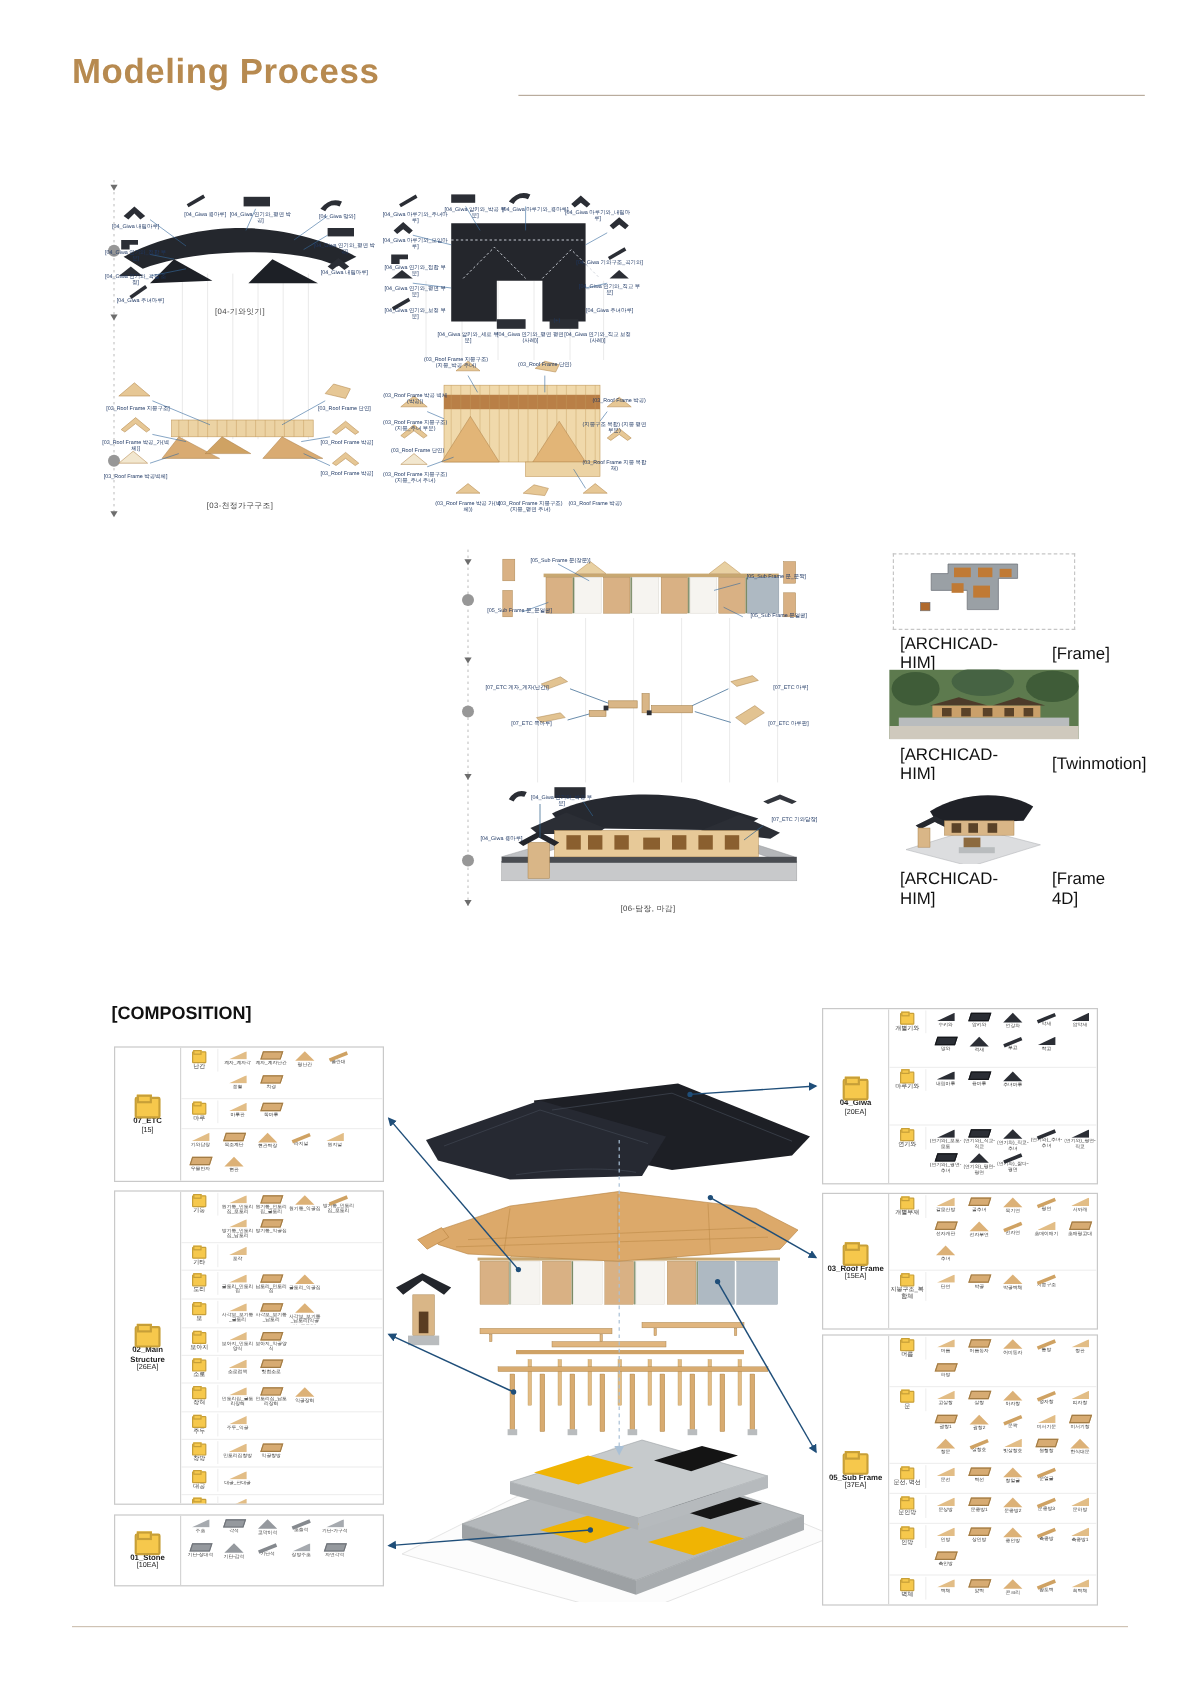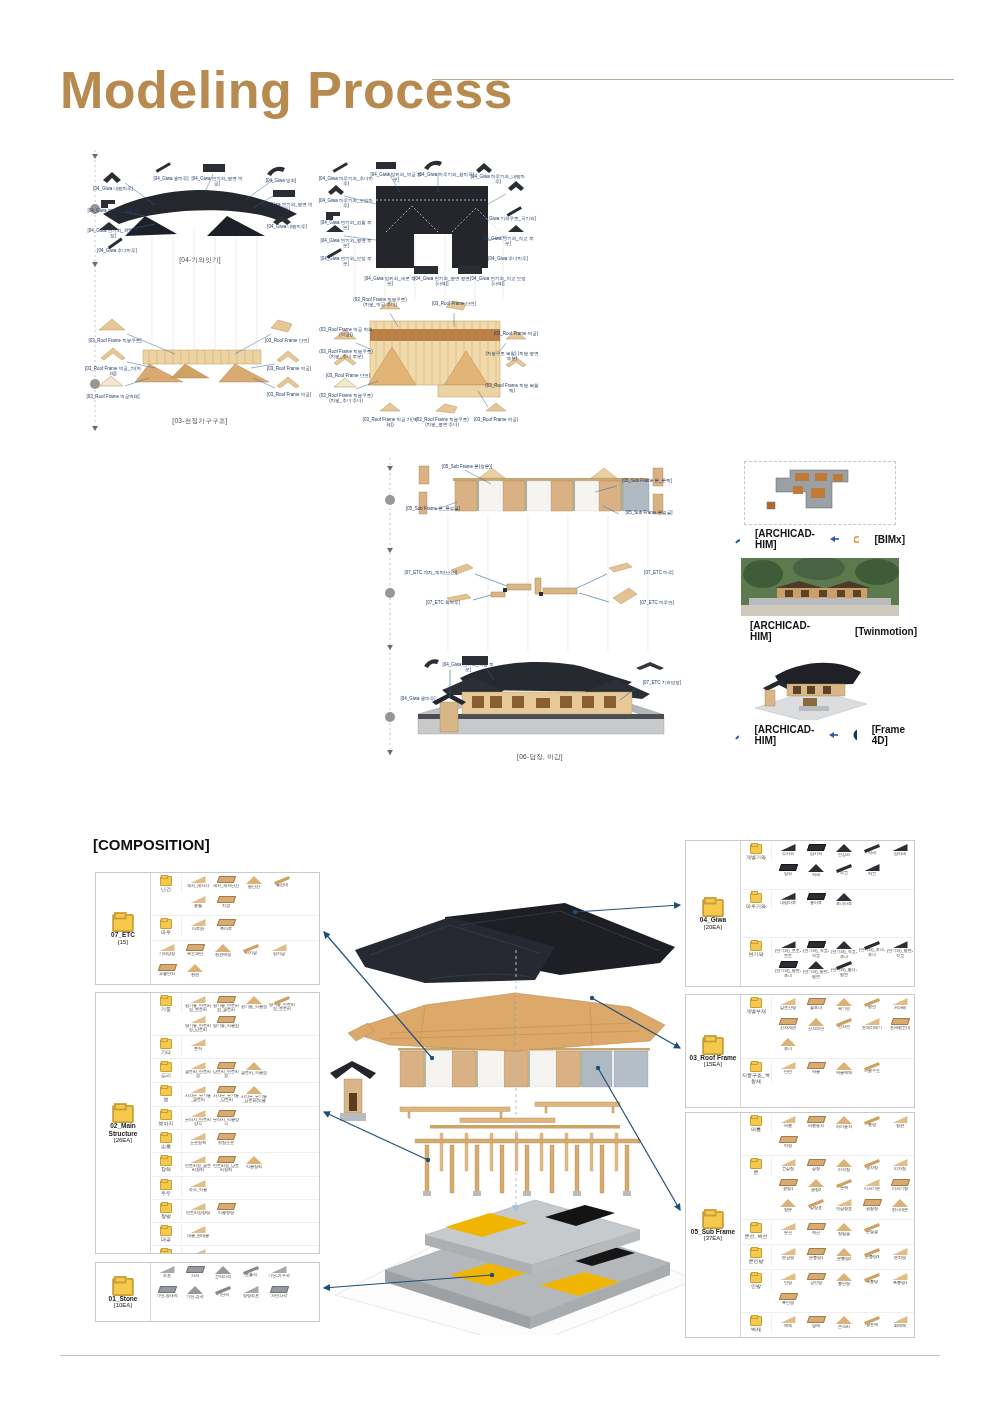--- a/index.html
+++ b/index.html
@@ -1,30 +1,30 @@
 <!DOCTYPE html>
 <html><head>
 <meta charset="utf-8">
 <style>
   html,body{margin:0;padding:0;background:#ffffff;}
   .page{position:relative;width:1000px;height:1413px;background:#fff;overflow:hidden;
         font-family:"Liberation Sans", sans-serif;color:#222;}
-  .title{position:absolute;left:60px;top:60px;font-size:52px;font-weight:bold;color:#b78a50;letter-spacing:0.5px;}
+  .title{position:absolute;left:60px;top:44px;font-size:29px;font-weight:bold;color:#b78a50;letter-spacing:0.5px;}
   .title-rule{position:absolute;left:432px;top:79px;width:522px;height:1px;background:#b9ac9d;}
   .overlay{position:absolute;left:0;top:0;pointer-events:none;}
   
   .diagram{position:absolute;}
   .plabel{position:absolute;width:56px;font-size:4.5px;line-height:1.15;color:#1f3864;text-align:center;}
   .dcaption{position:absolute;bottom:0;left:0;width:100%;text-align:center;font-size:6.5px;color:#444;letter-spacing:0.3px;}
   
   .export-card{position:absolute;left:735px;width:170px;}
   .thumb{display:block;margin:0 auto;}
   .thumb.dashed{outline:1px dashed #c6c6c6;}
   .exp-caption{display:flex;align-items:center;justify-content:flex-start;gap:15px;margin-top:4px;
-               font-size:10px;font-weight:bold;color:#111;}
+               font-size:14px;font-weight:normal;color:#111;}
   
   .comp-header{position:absolute;left:93px;top:836px;font-size:15px;font-weight:bold;color:#111;}
   .panel{position:absolute;background:#fff;border:1px solid #c9c9c9;box-sizing:border-box;display:flex;overflow:hidden;}
   .panel-etc{left:95px;top:872px;width:225px;height:113px;}
   .panel-main{left:95px;top:992px;width:225px;height:262px;}
   .panel-stone{left:95px;top:1262px;width:225px;height:60px;}
   .panel-giwa{left:685px;top:840px;width:230px;height:147px;}
   .panel-roof{left:685px;top:994px;width:230px;height:114px;}
   .panel-sub{left:685px;top:1112px;width:230px;height:226px;}
   .ptitle{flex:0 0 50px;border-right:1px solid #d5d5d5;display:flex;flex-direction:column;align-items:center;justify-content:center;padding:2px;}
@@ -441,21 +441,21 @@
         </svg>
       <span>[ARCHICAD-HIM]</span>
       <svg width="24" height="8">
           <path d="M0,4 l5,-3 v6 z M24,4 l-5,-3 v6 z" fill="#2d5c9e"></path>
           <line x1="4" y1="4" x2="20" y2="4" stroke="#2d5c9e" stroke-width="1.6"></line>
         </svg>
       <svg width="14" height="10">
           <rect x="0" y="3" width="8" height="5" rx="2.5" fill="none" stroke="#e8972e" stroke-width="1.6"></rect>
           <rect x="6" y="1" width="8" height="5" rx="2.5" fill="none" stroke="#e8972e" stroke-width="1.6"></rect>
         </svg>
-      <span>[BIMx]</span>
+      <span>[Frame]</span>
     </div>
   </div>
 
   <div class="export-card" style="top:558px;">
     <svg class="thumb" width="158" height="58">
       <rect width="158" height="58" fill="#5d7a4e"></rect>
       <ellipse cx="22" cy="16" rx="20" ry="14" fill="#3f5c38"></ellipse>
       <ellipse cx="78" cy="10" rx="26" ry="12" fill="#466343"></ellipse>
       <ellipse cx="136" cy="14" rx="22" ry="13" fill="#3f5c38"></ellipse>
       <path d="M34,30 l24,-7 24,7 z" fill="#4d3b2a"></path>

